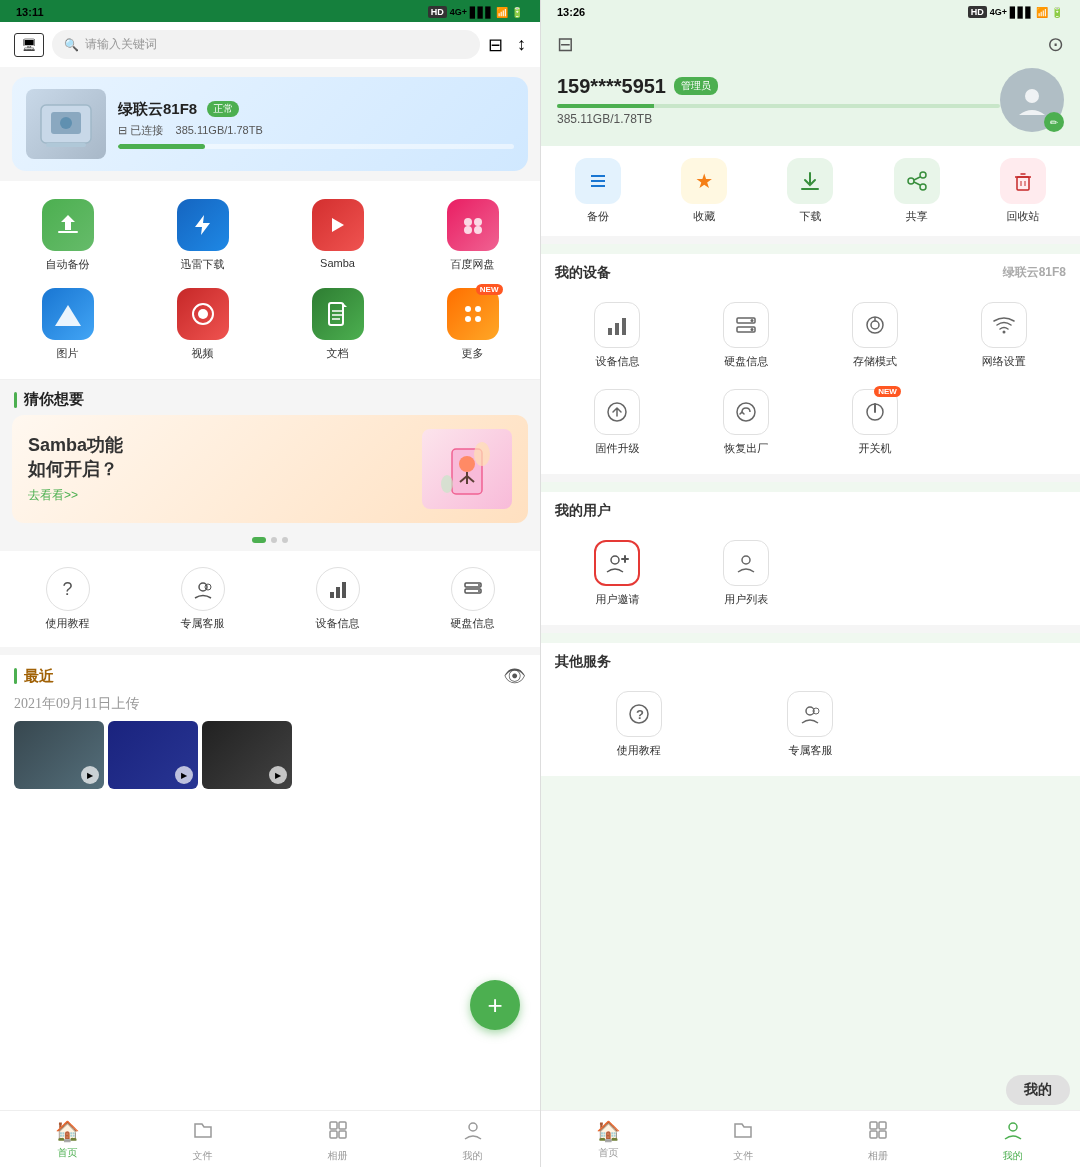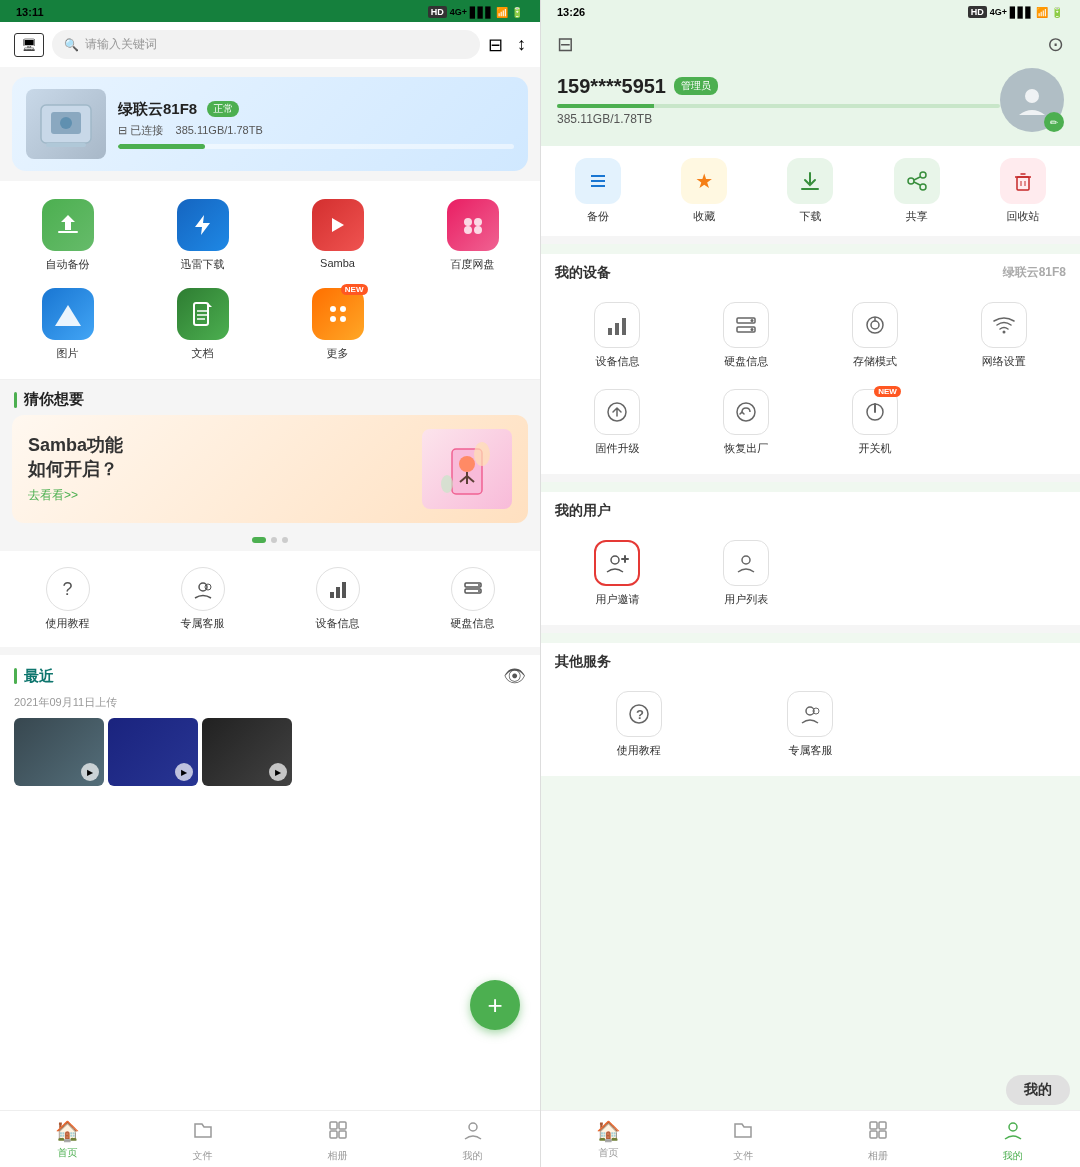--- a/index.html
+++ b/index.html
@@ -271,35 +271,36 @@
       display: flex;
       justify-content: space-between;
       align-items: center;
       padding: 10px 14px 4px;
     }
     .recent-header-left {
       display: flex;
       align-items: center;
       font-size: 15px;
       font-weight: 700;
-      color: #0f766e;
+      color: #a16207;
     }
     .recent-header-left::before {
       content: '';
       display: inline-block;
       width: 3px;
       height: 16px;
       background: #4caf50;
       border-radius: 2px;
       margin-right: 7px;
     }
     .date-label {
-      font-size: 11px;
+      font-size: 14px;
       color: #999;
       padding: 4px 14px;
+      font-family: Liberation Serif, serif;
     }
     .thumbs-row {
       display: flex;
       gap: 4px;
       padding: 4px 14px;
     }
     .thumb {
       width: 90px;
       height: 68px;
       border-radius: 6px;
@@ -653,20 +654,29 @@
     </div>
     <div class="icon-item">
       <div class="app-icon icon-photo">
         <svg width="26" height="24" viewBox="0 0 26 24">
             <polygon points="13,3 26,24 0,24" fill="white" opacity="0.9"></polygon>
           </svg>
       </div>
       <label>图片</label>
     </div>
     <div class="icon-item">
+      <div class="app-icon icon-video">
+        <svg width="26" height="26" viewBox="0 0 26 26">
+            <circle cx="13" cy="13" r="10" fill="none" stroke="white" stroke-width="2"></circle>
+            <circle cx="13" cy="13" r="5" fill="white"></circle>
+          </svg>
+      </div>
+      <label>视频</label>
+    </div>
+    <div class="icon-item">
       <div class="app-icon icon-doc">
         <svg width="22" height="26" viewBox="0 0 22 26">
             <rect x="2" y="2" width="14" height="22" rx="2" fill="none" stroke="white" stroke-width="2"></rect>
             <path d="M16 2 L20 6 L16 6 Z" fill="white"></path>
             <line x1="5" y1="10" x2="17" y2="10" stroke="white" stroke-width="1.5"></line>
             <line x1="5" y1="14" x2="17" y2="14" stroke="white" stroke-width="1.5"></line>
             <line x1="5" y1="18" x2="13" y2="18" stroke="white" stroke-width="1.5"></line>
           </svg>
       </div>
       <label>文档</label>

